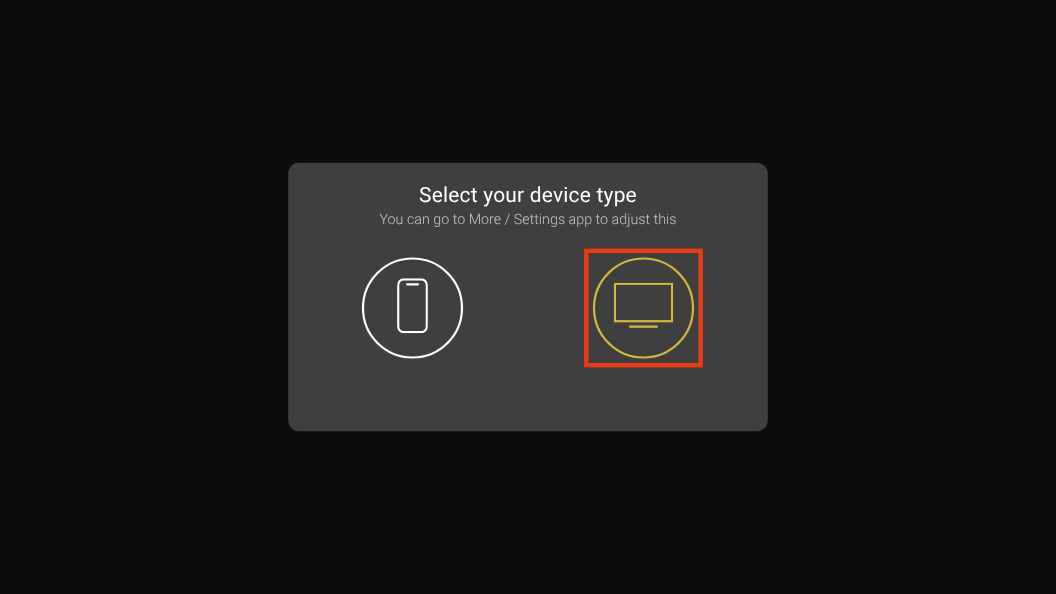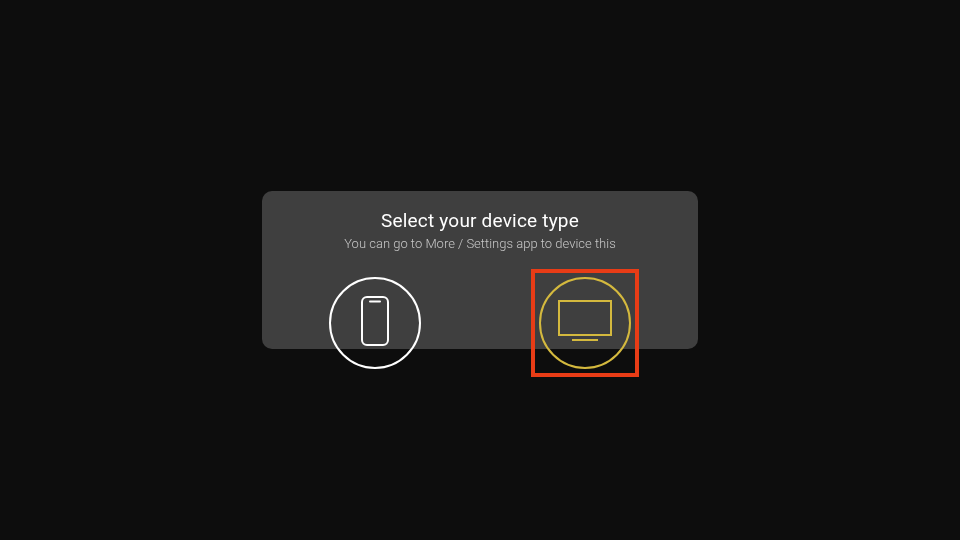--- a/index.html
+++ b/index.html
@@ -12,21 +12,21 @@
       height: 540px;
       background: #0d0d0d;
       font-family: -apple-system, BlinkMacSystemFont, "Segoe UI", Roboto, Helvetica, Arial, sans-serif;
       display: flex;
       align-items: center;
       justify-content: center;
       overflow: hidden;
     }
     .dialog {
       width: 436px;
-      height: 158px;
+      height: 244px;
       background: #3f3f3f;
       border-radius: 10px;
       padding-top: 18px;
       display: flex;
       flex-direction: column;
       align-items: center;
     }
     .title {
       color: #ffffff;
       font-size: 19px;
@@ -85,21 +85,21 @@
     .tv-icon-svg {
       width: 54px;
       height: 42px;
     }
   </style>
 </head>
 <body>
 
 <div class="dialog">
   <div class="title">Select your device type</div>
-  <div class="subtitle">You can go to More / Settings app to device this</div>
+  <div class="subtitle">You can go to More / Settings app to adjust this</div>
   <div class="options">
     <div class="option">
       <div class="option-circle phone-circle">
         <span>
           <svg class="phone-icon-svg" viewBox="0 0 28 50">
             <rect x="1" y="1" width="26" height="48" rx="5" ry="5" fill="none" stroke="#ffffff" stroke-width="2"></rect>
             <rect x="8" y="4.5" width="12" height="2" rx="1" fill="#ffffff"></rect>
           </svg>
         </span>
       </div>

